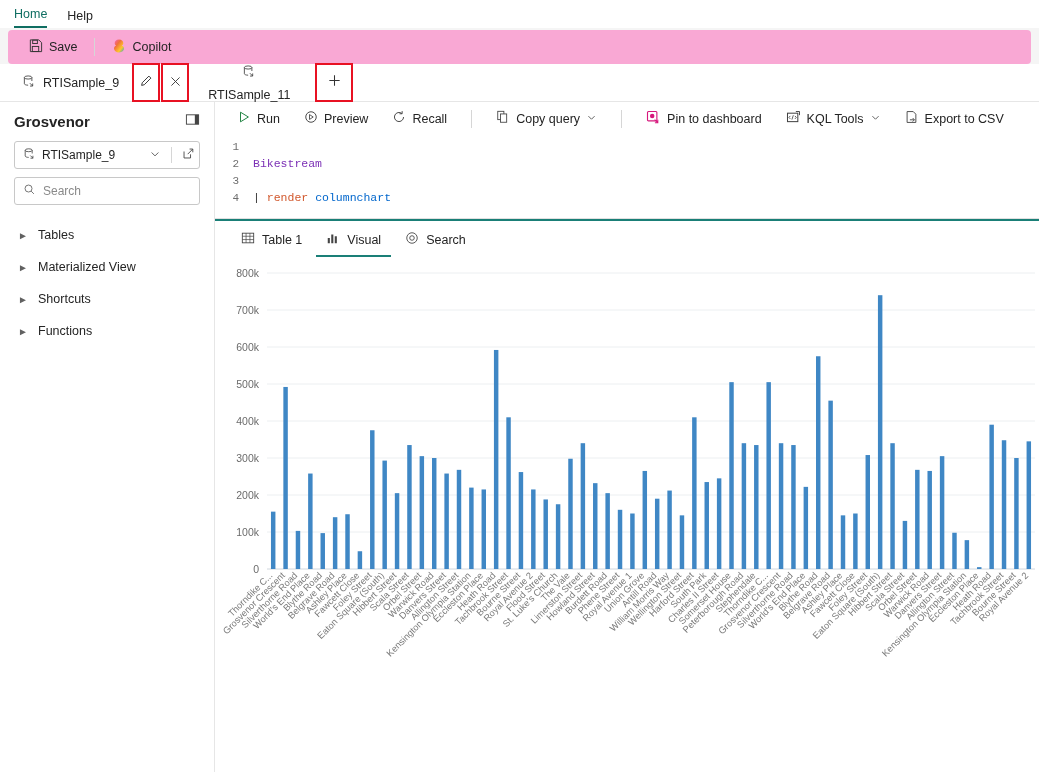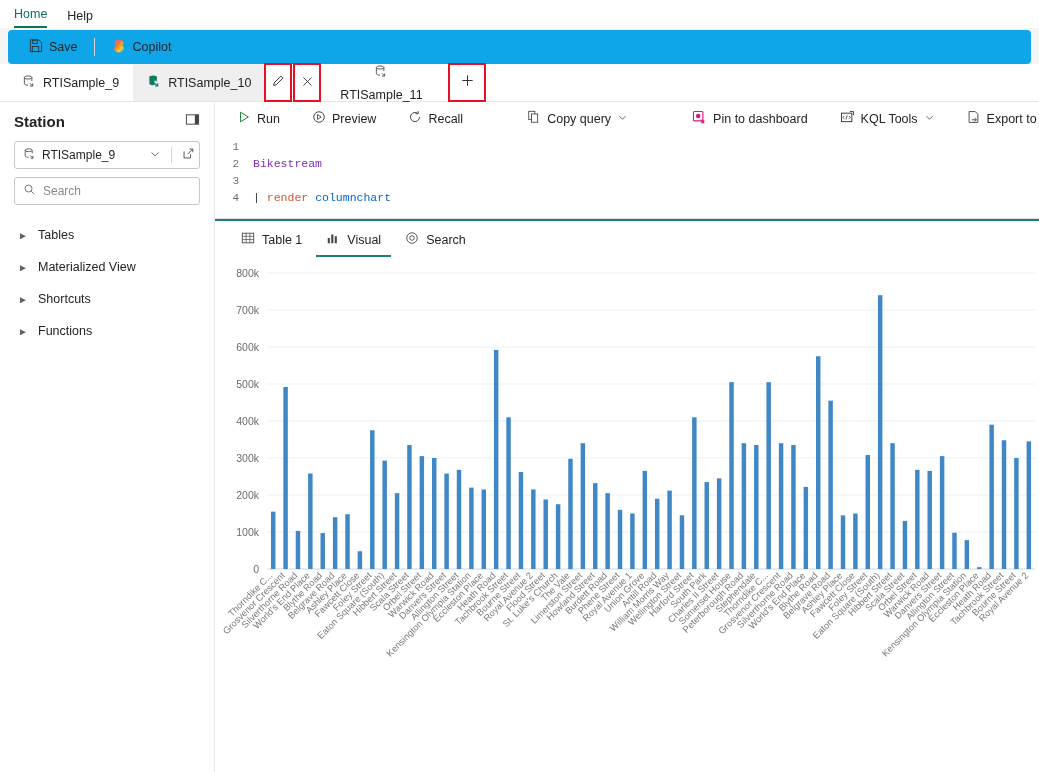--- a/index.html
+++ b/index.html
@@ -26,21 +26,21 @@
   }
   .ribbon-menu .mitem.active {
     color: #0f6e62;
     border-bottom: 2px solid #0f6e62;
     font-weight: 400;
   }
   
   .cmdbar-wrap { padding: 2px 8px 0 8px; background:#f5f5f5; }
   .cmdbar {
     height: 34px;
-    background: #0ea5e9;
+    background: #f9a8d4;
     border-radius: 4px;
     display: flex;
     align-items: center;
     padding-left: 12px;
     gap: 0px;
   }
   .cmd-btn {
     display: flex; align-items: center; gap: 6px;
     font-size: 12.5px; color: #242424;
     padding: 4px 8px; border-radius: 3px; cursor: pointer;
@@ -112,21 +112,21 @@
     display:flex; align-items:center; gap:12px;
     height: 32px; font-size: 12.5px; color:#242424;
     cursor:pointer; padding-left:4px;
   }
   .chev { color:#616161; font-size:10px; width:8px; }
 
   
   .maincol { flex:1; display:flex; flex-direction:column; min-width:0; background:#fff; }
   .editor-toolbar {
     height: 34px; display:flex; align-items:center;
-    padding-left: 14px; gap:16px; border-bottom:1px solid #fff;
+    padding-left: 14px; gap:8px; border-bottom:1px solid #fff;
   }
   .etb { display:flex; align-items:center; gap:6px;
     font-size:12.5px; color:#242424; padding: 4px 8px;
     border-radius:3px; cursor:pointer; white-space:nowrap; }
 
   
   .code-area { background:#fff; padding-top: 2px; position:relative; }
   .code-line {
     display:flex; height: 17px; align-items:center;
     font-family:"Liberation Mono", monospace; font-size: 11.5px;
@@ -213,31 +213,20 @@
       <svg width="14" height="14" viewBox="0 0 16 16">
           <ellipse cx="7" cy="4" rx="4.3" ry="1.8" fill="none" stroke="#444" stroke-width="1"></ellipse>
           <path d="M2.7 4v7c0 1 1.9 1.8 4.3 1.8" fill="none" stroke="#444" stroke-width="1"></path>
           <path d="M11.3 4v4" fill="none" stroke="#444" stroke-width="1"></path>
           <path d="M9 10.5l3.2 3.2M12.2 10.8v3h-3" fill="none" stroke="#444" stroke-width="1"></path>
         </svg>
     </span>
     <span>RTISample_9</span>
   </div>
 
-  <div class="db-tab active">
-    <span>
-      <svg width="14" height="14" viewBox="0 0 16 16">
-          <ellipse cx="7" cy="3.6" rx="4.3" ry="1.8" fill="#0f7a5f"></ellipse>
-          <path d="M2.7 3.6v7.4c0 1 1.9 1.8 4.3 1.8 .6 0 1.2-.05 1.7-.15V3.6z" fill="#0f7a5f"></path>
-          <path d="M11.3 3.6v4.6c-.9-.3-1.9-.45-2.9-.45V3.6z" fill="#0f7a5f"></path>
-          <path d="M8.8 10.3l3.3 3.3M12.3 10.6v3.1H9.2" fill="none" stroke="#0f7a5f" stroke-width="1.2"></path>
-        </svg>
-    </span>
-    <span>RTISample_10</span>
-  </div>
 
   <div class="tab-actions">
     <div class="tab-act-btn redbox">
       <span>
         <svg width="14" height="14" viewBox="0 0 16 16">
             <path d="M11.3 2.4l2.3 2.3-7.6 7.6-3 .7.7-3z" fill="none" stroke="#333" stroke-width="1.1"></path>
           </svg>
       </span>
     </div>
     <div class="tab-act-btn redbox" style="margin-left:3px;">
@@ -269,21 +258,21 @@
           </svg>
       </span>
     </div>
   </div>
 </div>
 
 <div class="body-split">
 
   <div class="sidebar">
     <div class="explorer-head">
-      <div class="explorer-title">Station</div>
+      <div class="explorer-title">Grosvenor</div>
       <span>
         <svg width="15" height="15" viewBox="0 0 16 16">
             <rect x="1.5" y="3" width="13" height="10" fill="none" stroke="#444" stroke-width="1"></rect>
             <rect x="10.5" y="3" width="4" height="10" fill="#444"></rect>
           </svg>
       </span>
     </div>
 
     <div class="db-select">
       <span>

